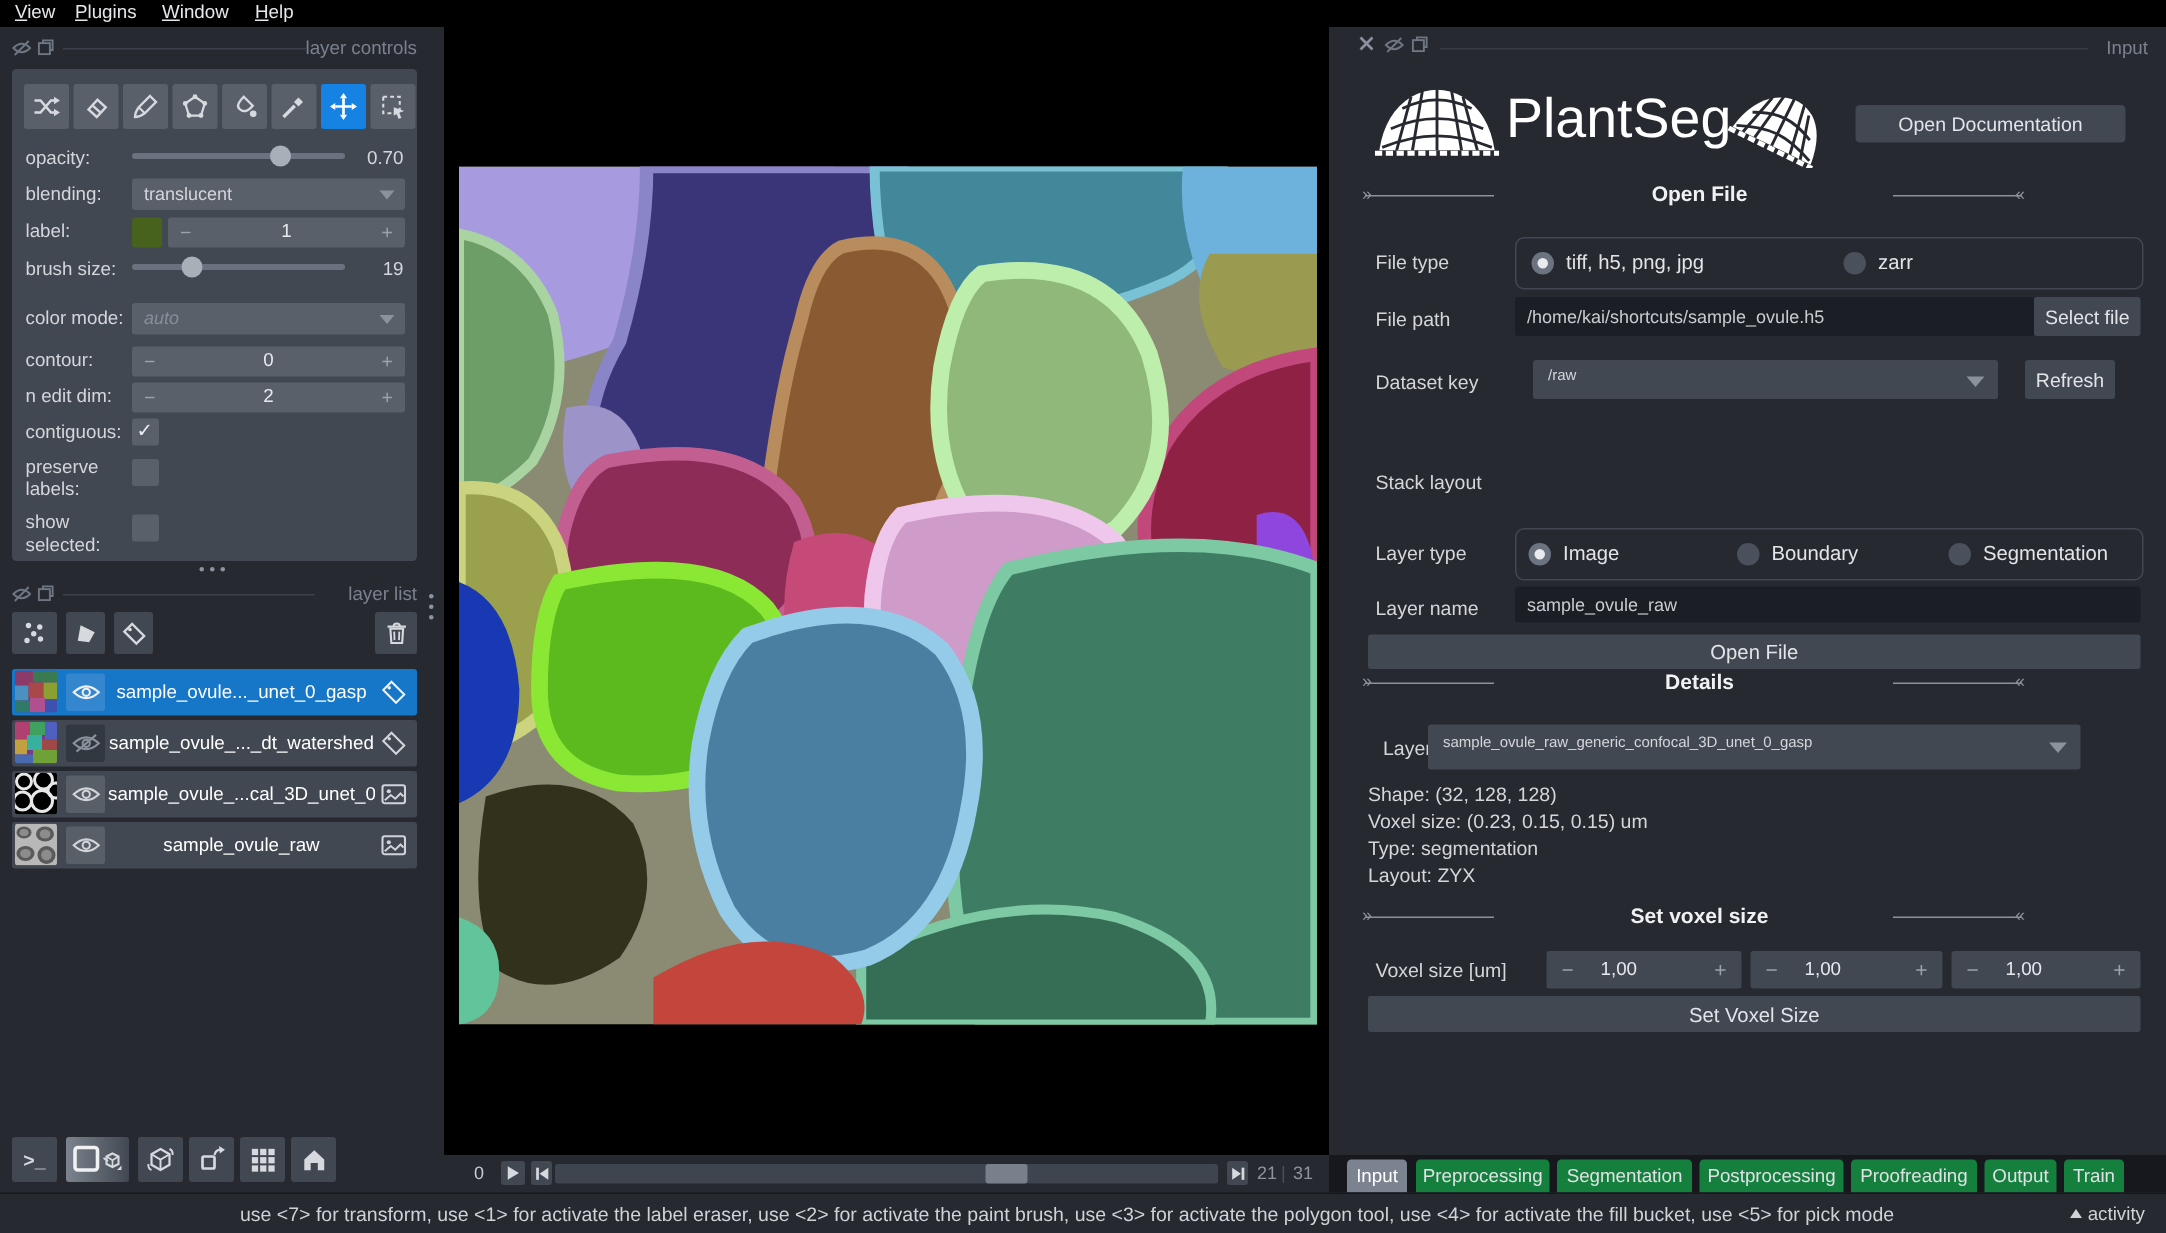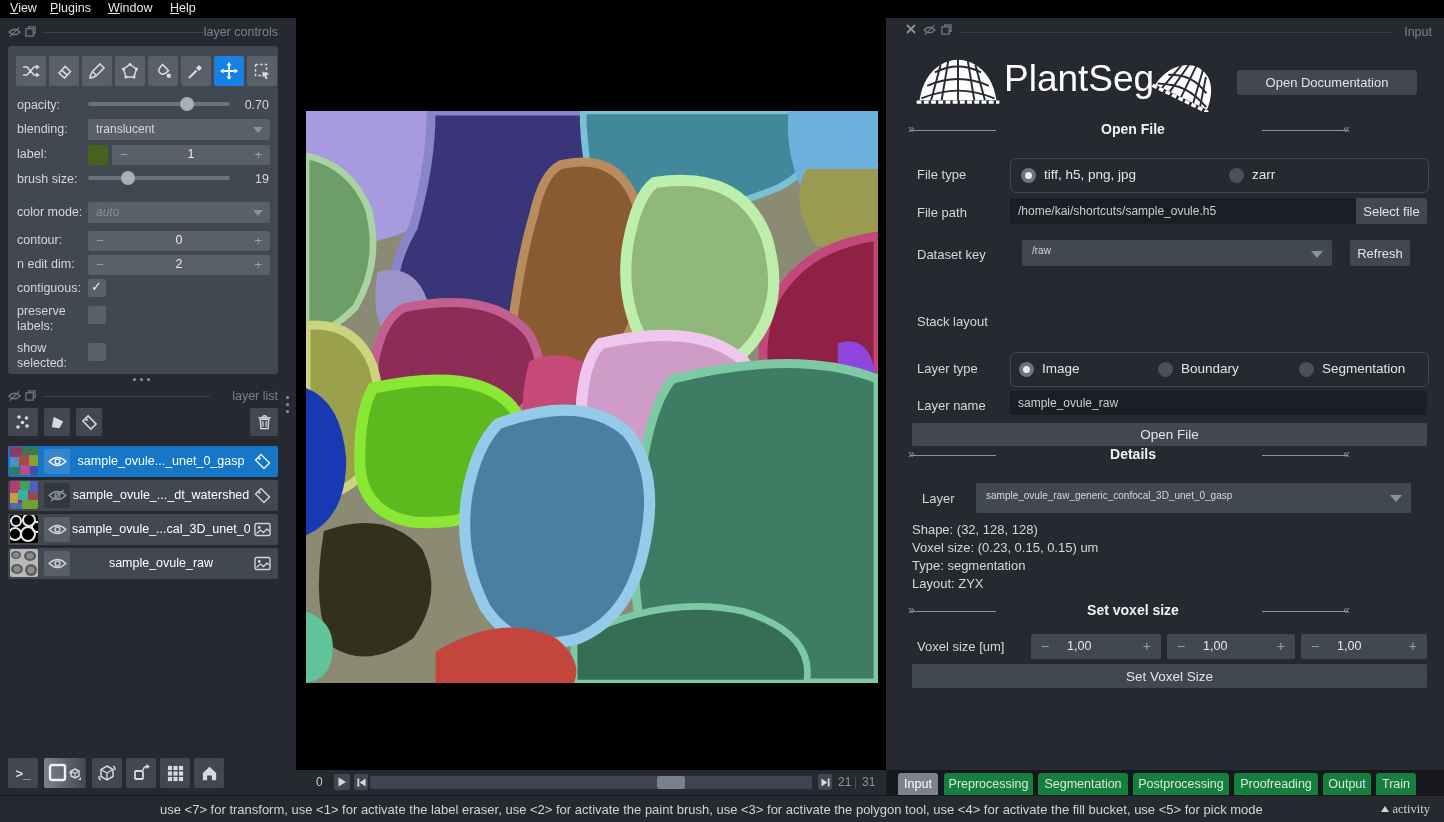--- a/index.html
+++ b/index.html
@@ -79,21 +79,21 @@
   .rspin .sval{position:absolute;left:36px;top:5px;font-size:12.5px;color:#e6e8eb;}
   .info-line{position:absolute;left:26px;font-size:13px;color:#d4d6da;}
   #plantseg-title{position:absolute;left:118px;top:40px;font-size:37px;color:#fff;}
   
   #tabbar{position:absolute;left:886px;top:770px;width:558px;height:25px;background:#16181d;}
   .tab{position:absolute;top:3px;height:22px;background:#15803d;border-radius:3px 3px 0 0;text-align:center;font-size:12.5px;color:#dfe1e5;line-height:22px;}
   .tab.sel{background:#7b8290;color:#ffffff;}
   
   #statusbar{position:absolute;left:0;top:795px;width:1444px;height:27px;background:#262930;border-top:1px solid #16181d;}
   #status-text{position:absolute;left:160px;top:6px;font-size:13px;color:#cfd2d6;white-space:nowrap;}
-  #activity{position:absolute;right:14px;top:6px;font-size:12.5px;color:#cfd2d6;font-family:Liberation Serif, serif;}
+  #activity{position:absolute;right:14px;top:6px;font-size:12.5px;color:#cfd2d6;}
   svg{display:block;}
 </style>
 </head>
 <body>
 
 <div id="app">
 
   <div id="menubar">
     <span class="menu-item" style="left:6px"><u>V</u>iew</span>
     <span class="menu-item" style="left:46px"><u>P</u>lugins</span>
@@ -612,21 +612,21 @@
       <span class="shline" style="left:24px">
           <span class="chev" style="left:-2px">»</span>
         </span>
       <span class="shtitle">Details</span>
       <span class="shline" style="left:376px">
           <span class="chev" style="right:-2px">«</span>
         </span>
     </div>
 
     <span class="plabel" style="left:36px;top:473px">Layer</span>
-    <div class="rdrop" style="left:90px;top:465px;width:435px;height:30px">
+    <div class="rdrop" style="left:66px;top:465px;width:435px;height:30px">
       <span class="dtext" style="top:7px">sample_ovule_raw_generic_confocal_3D_unet_0_gasp</span>
         <span class="darrow" style="top:12px"></span>
     </div>
 
     <span class="info-line" style="top:504px">Shape: (32, 128, 128)</span>
     <span class="info-line" style="top:522px">Voxel size: (0.23, 0.15, 0.15) um</span>
     <span class="info-line" style="top:540px">Type: segmentation</span>
     <span class="info-line" style="top:558px">Layout: ZYX</span>
 
     <div class="sec-hdr" style="top:584px">

